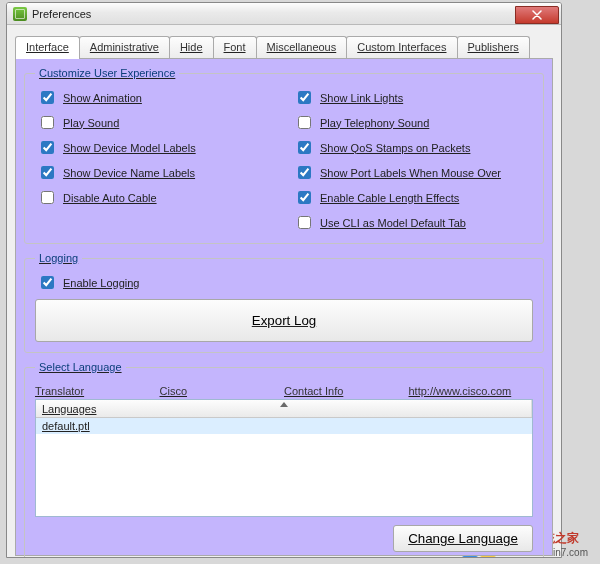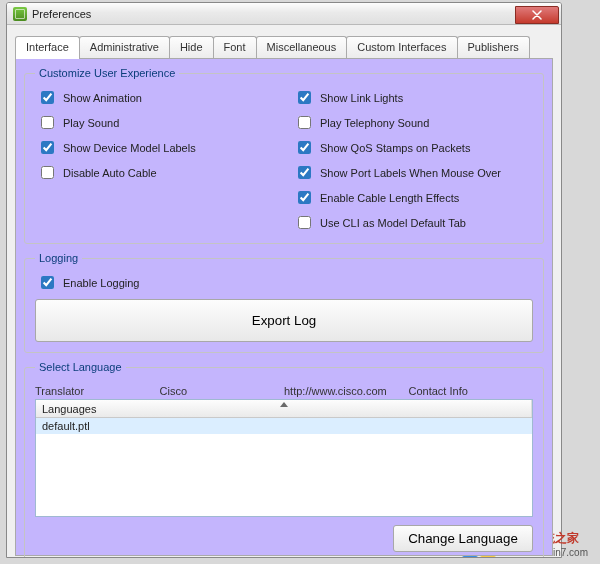--- a/index.html
+++ b/index.html
@@ -44,20 +44,21 @@
     border:1px solid #8a2c23;
     border-radius: 0 2px 0 0;
     display:flex;align-items:center;justify-content:center;
     color:#fff; font-size:10px;
   }
   .close-btn svg{width:10px;height:10px;}
   .client {
     padding: 2px 6px 6px 6px;
     background:#f0f0f0;
     height: calc(100% - 22px);
+    text-decoration: underline;
   }
   .tabrow {
     display:flex;
     align-items:flex-end;
     margin: 8px 2px 0 2px;
     position:relative;
     z-index:2;
   }
   .tab {
     padding: 4px 10px 5px;
@@ -200,20 +201,24 @@
             </label>
             <label class="cb">
               <input type="checkbox" style="">
               <span>Play Sound</span>
             </label>
             <label class="cb">
               <input type="checkbox" checked="" style="">
               <span>Show Device Model Labels</span>
             </label>
             <label class="cb">
+              <input type="checkbox" checked="" style="">
+              <span>Show Device Name Labels</span>
+            </label>
+            <label class="cb">
               <input type="checkbox" style="">
               <span>Disable Auto Cable</span>
             </label>
           </div>
           <div class="col">
             <label class="cb">
               <input type="checkbox" checked="" style="">
               <span>Show Link Lights</span>
             </label>
             <label class="cb">
@@ -249,22 +254,22 @@
         <button class="wide-btn">
           <span>Export Log</span>
         </button>
       </fieldset>
 
       <fieldset class="group" style="height:226px;">
         <legend>Select Language</legend>
         <div class="lang-headers">
           <div>Translator</div>
           <div>Cisco</div>
+          <div>Contact Info</div>
           <div>http://www.cisco.com</div>
-          <div>Contact Info</div>
         </div>
         <div class="listview">
           <div class="lv-header">
             <div>Languages</div>
             <svg class="sort-arrow" width="8" height="5" viewBox="0 0 8 5">
                 <path d="M0 5 L4 0 L8 5 Z" fill="#6a6a6a"></path>
               </svg>
           </div>
           <div class="lv-row sel">
             <span>default.ptl</span>

